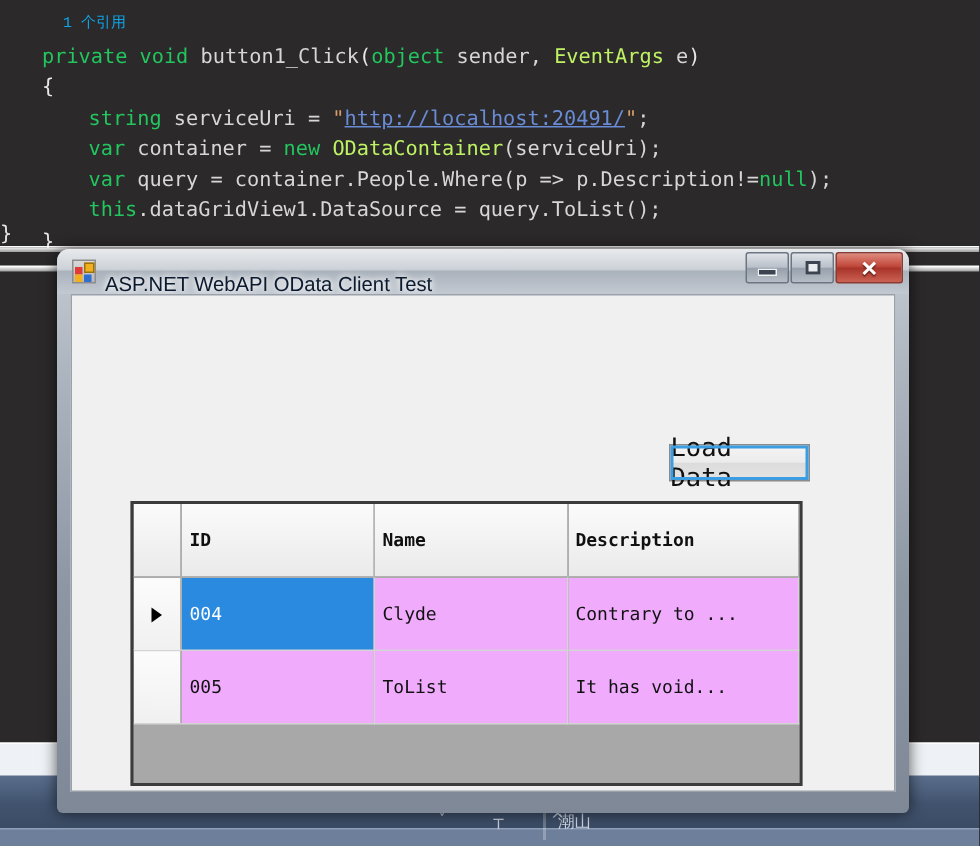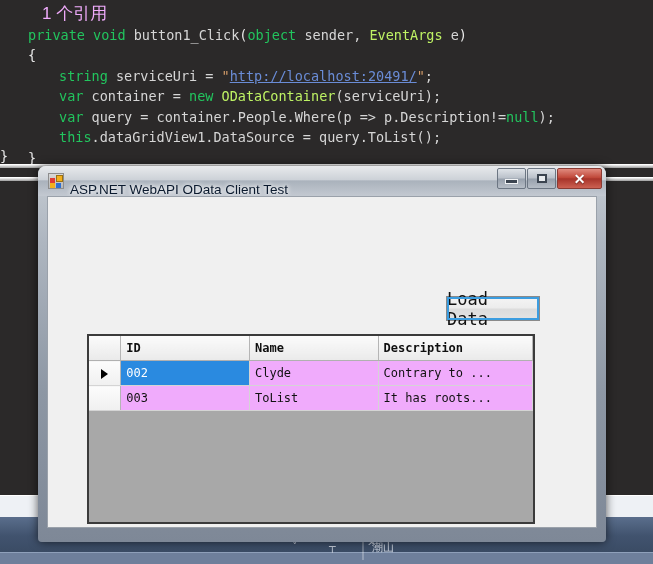--- a/index.html
+++ b/index.html
@@ -30,21 +30,21 @@
     font-family: "DejaVu Sans Mono", "Liberation Mono", monospace;
     font-size: 13.5px;
     line-height: 20.5px;
     white-space: pre;
     color: #d4d4d4;
   }
   .code-line { padding-left: 14px; }
   .tok-kw     { color: #22c55e; }
   .tok-type   { color: #bef264; }
   .tok-plain  { color: #d6d6d6; }
-  .tok-ref    { color: #f0abfc; font-family: Liberation Sans, sans-serif; font-size: 17px; }
+  .tok-ref    { color: #0ea5e9; font-family: Liberation Mono, monospace; font-size: 10px; }
   .tok-str    { color: #d69d6a; }
   .tok-link   { color: #6a8cd6; text-decoration: underline; }
   .tok-brace  { color: #e8e8e8; }
 
   
   .hrule {
     position: absolute;
     height: 3px;
     background: linear-gradient(to bottom, #f2f2f2, #9b9b9b);
     border-top: 1px solid #fdfdfd;
@@ -219,21 +219,21 @@
     overflow: hidden;
   }
   .grid-table {
     border-collapse: collapse;
     table-layout: fixed;
     width: 100%;
     font-family: "DejaVu Sans Mono", "Liberation Mono", monospace;
     font-size: 12px;
   }
   .grid-table th, .grid-table td {
-    padding: 0 5px;
+    padding: 12px 5px;
     height: 24px;
     text-align: left;
     font-weight: normal;
     vertical-align: middle;
     overflow: hidden;
     white-space: nowrap;
   }
   .grid-table thead th {
     background: linear-gradient(to bottom, #fbfbfb, #eaeaea);
     border-right: 1px solid #b5b5b5;
@@ -333,29 +333,29 @@
             <tr>
               <th class="col-rowhdr"></th>
               <th>ID</th>
               <th>Name</th>
               <th>Description</th>
             </tr>
           </thead>
           <tbody id="grid-body">
               <tr>
                 <td class="rowhdr col-rowhdr"><span class="row-arrow"></span></td>
-                <td class="cell-selected">002</td>
+                <td class="cell-selected">004</td>
                 <td>Clyde</td>
                 <td>Contrary to ...</td>
               </tr>
               <tr>
                 <td class="rowhdr col-rowhdr"></td>
-                <td>003</td>
+                <td>005</td>
                 <td>ToList</td>
-                <td>It has roots...</td>
+                <td>It has void...</td>
               </tr>
               <tr>
                 <td colspan="4" class="grid-filler" style="background: rgb(168, 168, 168); border: none; height: 110px;"></td>
               </tr>
             </tbody>
         </table>
       </div>
 
     </div>
   </div>

